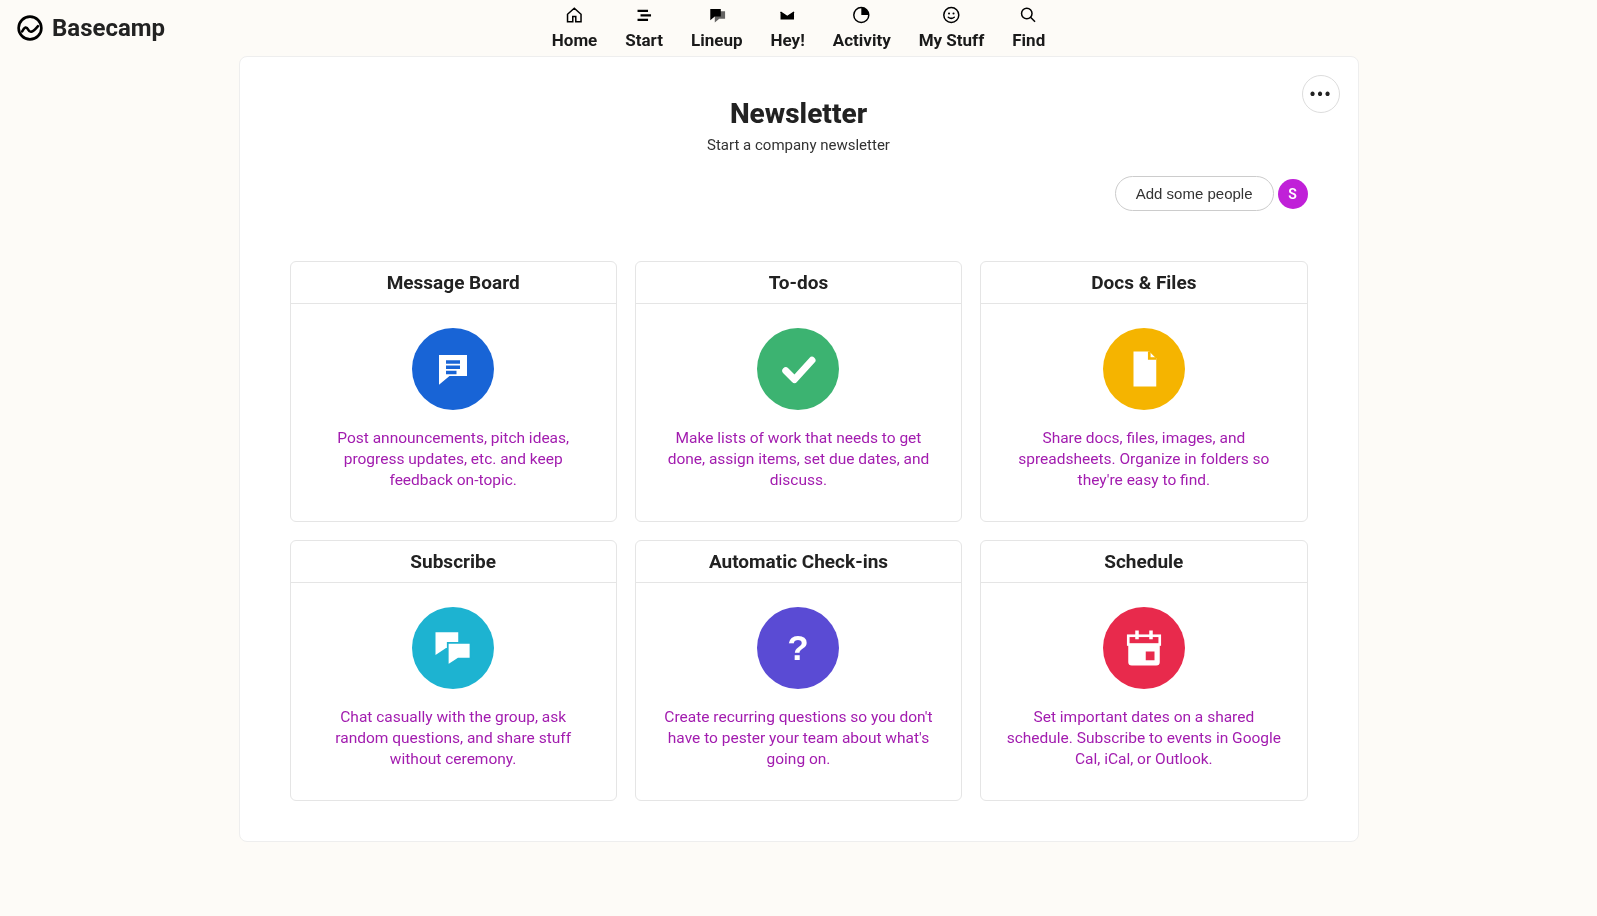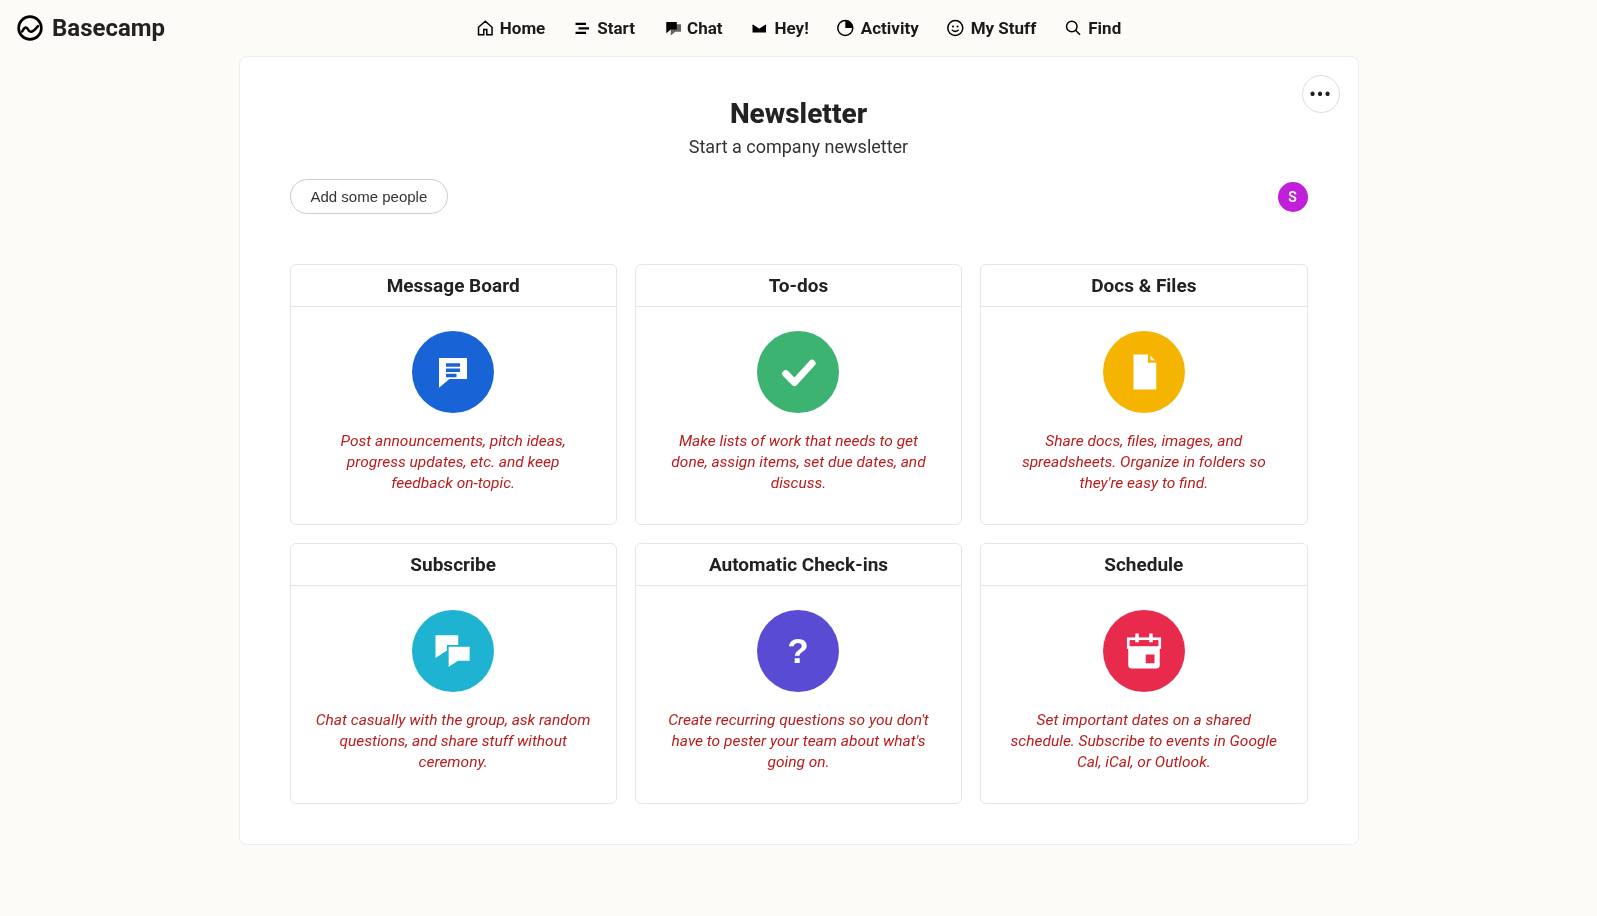--- a/index.html
+++ b/index.html
@@ -32,20 +32,21 @@
     transform: translateX(-50%);
   }
   .nav-item {
     display: flex;
     align-items: center;
     gap: 6px;
     font-weight: 700;
     font-size: 17px;
     cursor: pointer;
     color: #1a1a1a;
+    flex-direction: column;
   }
   .nav-item svg { width: 18px; height: 18px; }
   .panel {
     max-width: 1120px;
     margin: 0 auto 40px;
     background: #fff;
     border: 1px solid #eee;
     border-radius: 8px;
     padding: 40px 50px;
     position: relative;
@@ -70,28 +71,28 @@
   .header {
     text-align: center;
     margin-bottom: 28px;
   }
   .header h1 {
     font-size: 28px;
     font-weight: 800;
     margin-bottom: 6px;
   }
   .header .subtitle {
-    font-size: 18px;
+    font-size: 15px;
     color: #333;
   }
   .people-row {
     display: flex;
     align-items: center;
-    justify-content: space-between;
-    gap: 20px;
+    justify-content: flex-end;
+    gap: 4px;
     margin-top: 22px;
   }
   .add-people-btn {
     border: 1px solid #ccc;
     background: #fff;
     border-radius: 24px;
     padding: 8px 20px;
     font-size: 15px;
     cursor: pointer;
     color: #333;
@@ -141,23 +142,22 @@
     height: 82px;
     border-radius: 50%;
     margin: 0 auto 18px;
     display: flex;
     align-items: center;
     justify-content: center;
   }
   .card-icon svg { width: 42px; height: 42px; fill: #fff; }
   .card-desc {
     font-size: 15.5px;
-    color: #b91c1c;
+    color: #a21caf;
     line-height: 1.35;
-    font-style: italic;
   }
   .c-blue   { background: #1864d6; }
   .c-green  { background: #3cb371; }
   .c-yellow { background: #f5b400; }
   .c-teal   { background: #1db3d1; }
   .c-red    { background: #e82a4c; }
   .c-purple { background: #5a4bd4; }
 </style>
 </head>
 <body>
@@ -184,21 +184,21 @@
           <rect x="7" y="11" width="14" height="3" fill="#000"></rect>
           <rect x="3" y="17" width="14" height="3" fill="#000"></rect>
         </svg>
       <span>Start</span>
     </div>
     <div class="nav-item">
       <svg viewBox="0 0 24 24">
           <path d="M4 4h14v10H10l-6 5V4z" fill="#000"></path>
           <path d="M8 7h16v10h-8l-6 5V9" fill="#000" opacity="0.6"></path>
         </svg>
-      <span>Chat</span>
+      <span>Lineup</span>
     </div>
     <div class="nav-item">
       <svg viewBox="0 0 24 24">
           <path d="M3 8 v10 h18 v-10 l-9 6 z" fill="#000"></path>
           <path d="M3 8 l9 6 l9 -6" fill="none" stroke="#000" stroke-width="2"></path>
         </svg>
       <span>Hey!</span>
     </div>
     <div class="nav-item">
       <svg viewBox="0 0 24 24">

